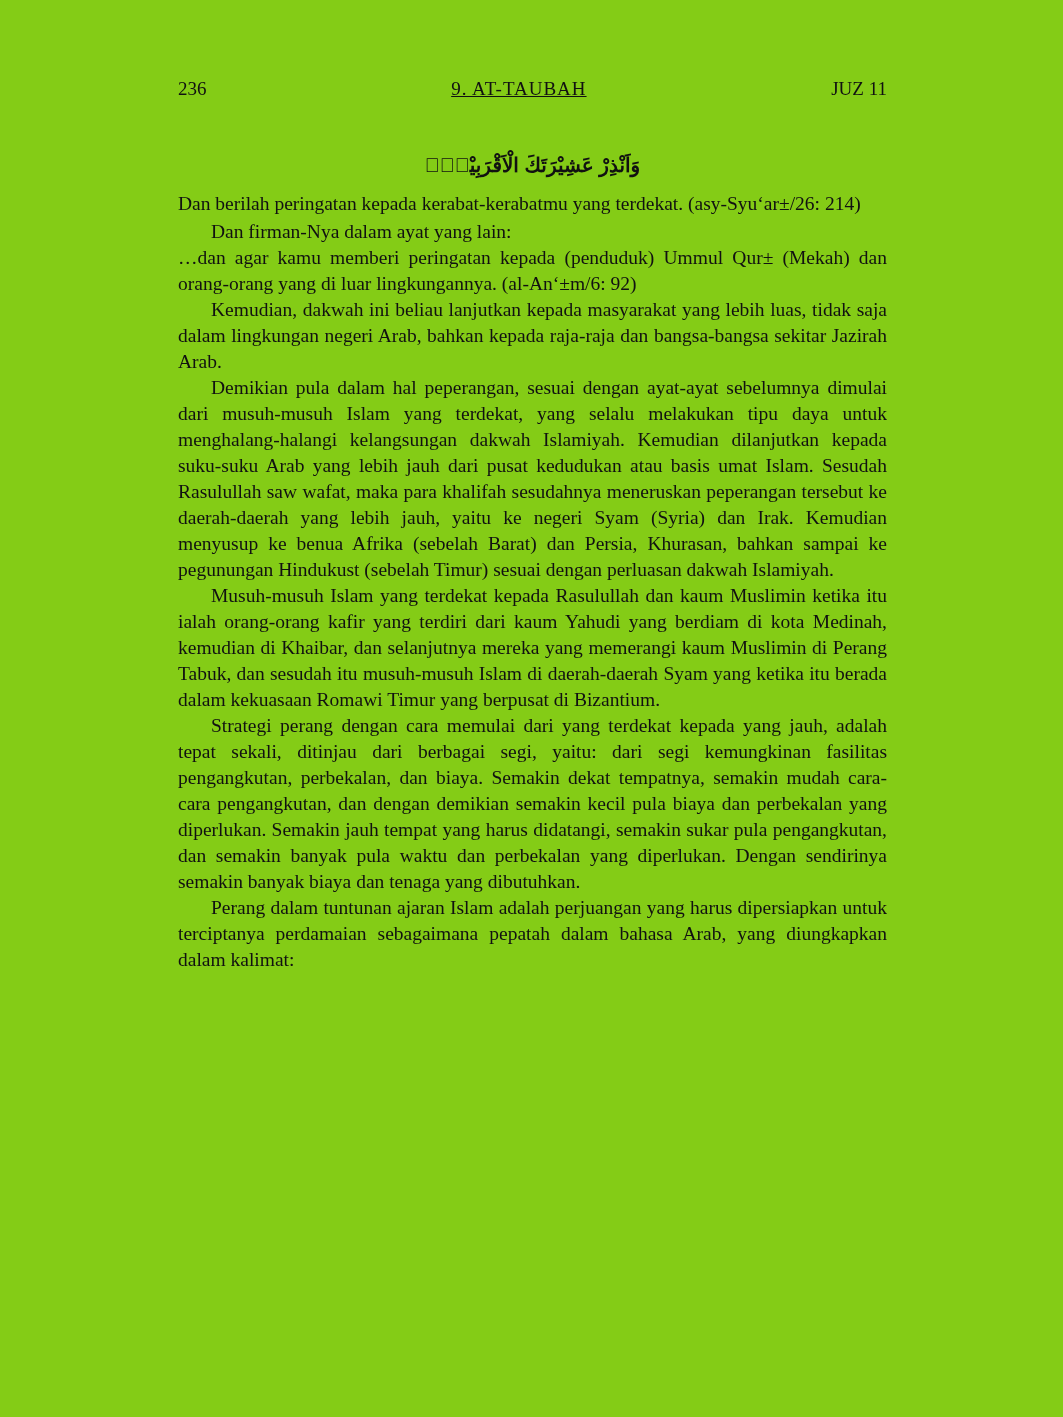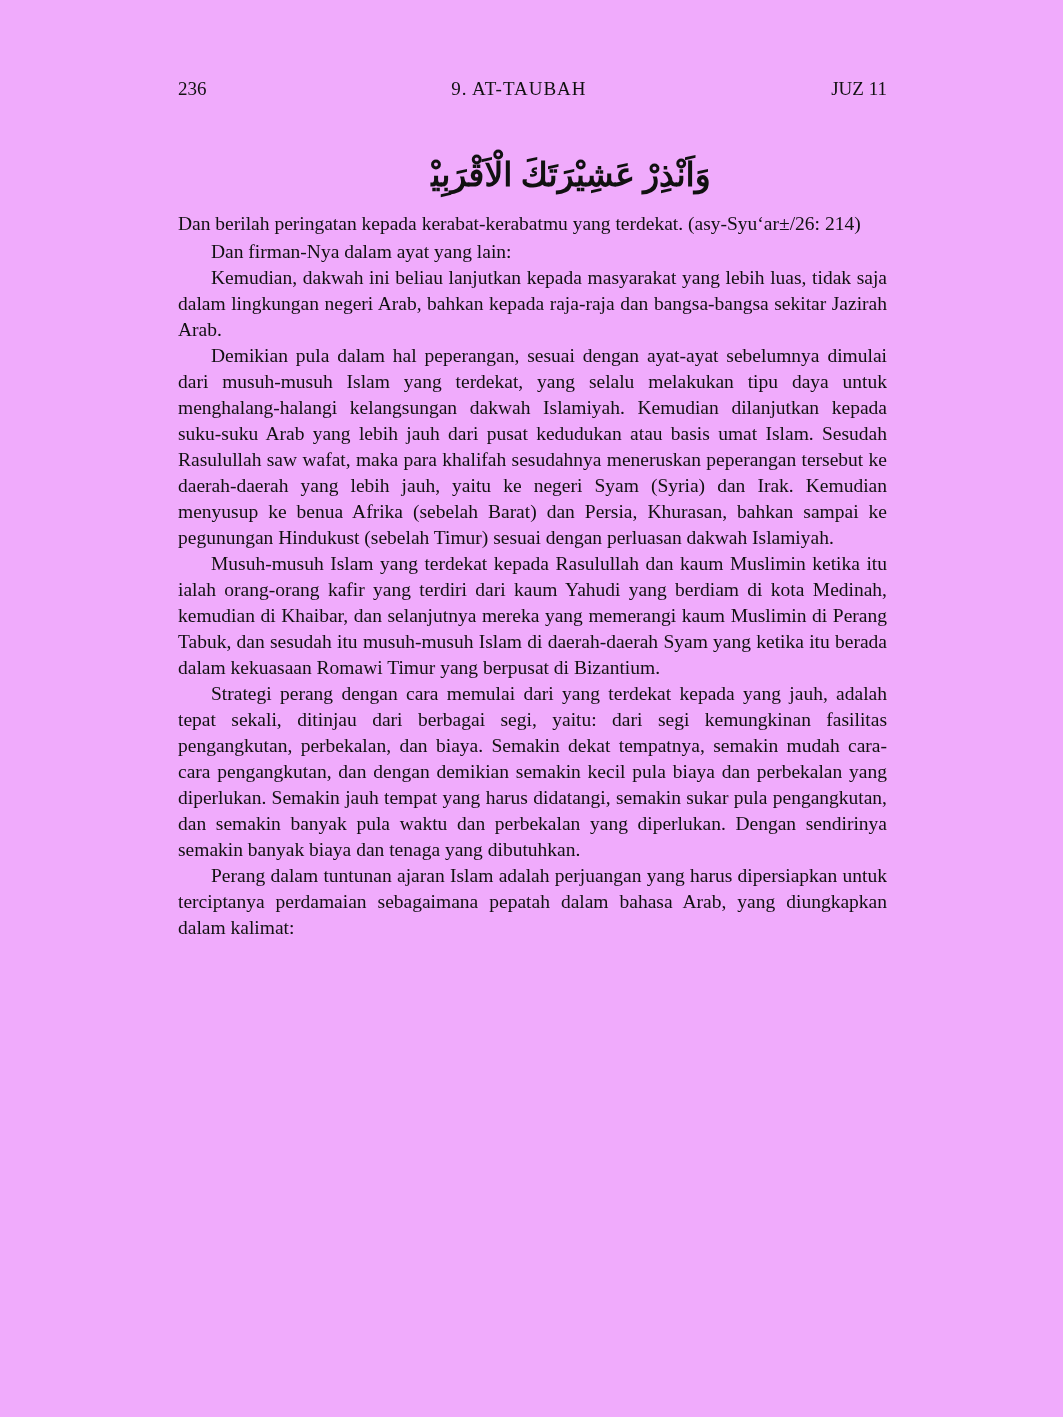--- a/index.html
+++ b/index.html
@@ -7,44 +7,44 @@
   body {
     width: 1063px; height: 1417px;
     font-family: "Liberation Serif", serif;
     color: #111111;
     position: relative;
     overflow: hidden;
   }
   .page {
     position: absolute; left: 0; top: 0;
     width: 1063px; height: 1417px;
-    background: #f0abfc;
+    background: #84cc16;
     padding: 78px 176px 0 178px;
   }
   .page-header {
     display: flex;
     justify-content: space-between;
     align-items: baseline;
     font-size: 19px;
     margin-bottom: 50px;
   }
-  .page-header .surah-title { letter-spacing: 1px; }
+  .page-header .surah-title { letter-spacing: 1px; text-decoration: underline; }
   .body-text {
     font-size: 19.5px;
     line-height: 26px;
     text-align: justify;
     text-indent: 33px;
   }
   .no-indent { text-indent: 0; }
   .italic { }
   .arabic {
     direction: rtl;
     text-align: center;
-    font-family: Liberation Serif, serif;
-    font-size: 33px;
+    font-family: Liberation Sans, sans-serif;
+    font-size: 20px;
     font-weight: 700;
     line-height: 1.55;
     margin: 8px 0 10px 0;
     text-indent: 0;
   }
   .space-above { margin-top: 2px; }
 </style>
 </head>
 <body>
 
@@ -59,20 +59,21 @@
   <main>
 
 
     <p class="arabic" dir="rtl" lang="ar">وَاَنْذِرْ عَشِيْرَتَكَ الْاَقْرَبِيْنَۙ</p>
 
     <p class="body-text no-indent"><span class="italic">Dan berilah peringatan kepada kerabat-kerabatmu yang terdekat.</span><span> (asy-Syu‘ar±/26: 214)</span></p>
 
     <p class="body-text space-above">Dan firman-Nya dalam ayat yang lain:</p>
 
 
+    <p class="body-text no-indent"><span class="italic">…dan agar kamu memberi peringatan kepada (penduduk) Ummul Qur± (Mekah) dan orang-orang yang di luar lingkungannya.</span><span> (al-An‘±m/6: 92)</span></p>
 
     <p class="body-text">Kemudian, dakwah ini beliau lanjutkan kepada masyarakat yang lebih luas, tidak saja dalam lingkungan negeri Arab, bahkan kepada raja-raja dan bangsa-bangsa sekitar Jazirah Arab.</p>
 
     <p class="body-text">Demikian pula dalam hal peperangan, sesuai dengan ayat-ayat sebelumnya dimulai dari musuh-musuh Islam yang terdekat, yang selalu melakukan tipu daya untuk menghalang-halangi kelangsungan dakwah Islamiyah. Kemudian dilanjutkan kepada suku-suku Arab yang lebih jauh dari pusat kedudukan atau basis umat Islam. Sesudah Rasulullah saw wafat, maka para khalifah sesudahnya meneruskan peperangan tersebut ke daerah-daerah yang lebih jauh, yaitu ke negeri Syam (Syria) dan Irak. Kemudian menyusup ke benua Afrika (sebelah Barat) dan Persia, Khurasan, bahkan sampai ke pegunungan Hindukust (sebelah Timur) sesuai dengan perluasan dakwah Islamiyah.</p>
 
     <p class="body-text">Musuh-musuh Islam yang terdekat kepada Rasulullah dan kaum Muslimin ketika itu ialah orang-orang kafir yang terdiri dari kaum Yahudi yang berdiam di kota Medinah, kemudian di Khaibar, dan selanjutnya mereka yang memerangi kaum Muslimin di Perang Tabuk, dan sesudah itu musuh-musuh Islam di daerah-daerah Syam yang ketika itu berada dalam kekuasaan Romawi Timur yang berpusat di Bizantium.</p>
 
     <p class="body-text">Strategi perang dengan cara memulai dari yang terdekat kepada yang jauh, adalah tepat sekali, ditinjau dari berbagai segi, yaitu: dari segi kemungkinan fasilitas pengangkutan, perbekalan, dan biaya. Semakin dekat tempatnya, semakin mudah cara-cara pengangkutan, dan dengan demikian semakin kecil pula biaya dan perbekalan yang diperlukan. Semakin jauh tempat yang harus didatangi, semakin sukar pula pengangkutan, dan semakin banyak pula waktu dan perbekalan yang diperlukan. Dengan sendirinya semakin banyak biaya dan tenaga yang dibutuhkan.</p>
 
     <p class="body-text">Perang dalam tuntunan ajaran Islam adalah perjuangan yang harus dipersiapkan untuk terciptanya perdamaian sebagaimana pepatah dalam bahasa Arab, yang diungkapkan dalam kalimat:</p>

